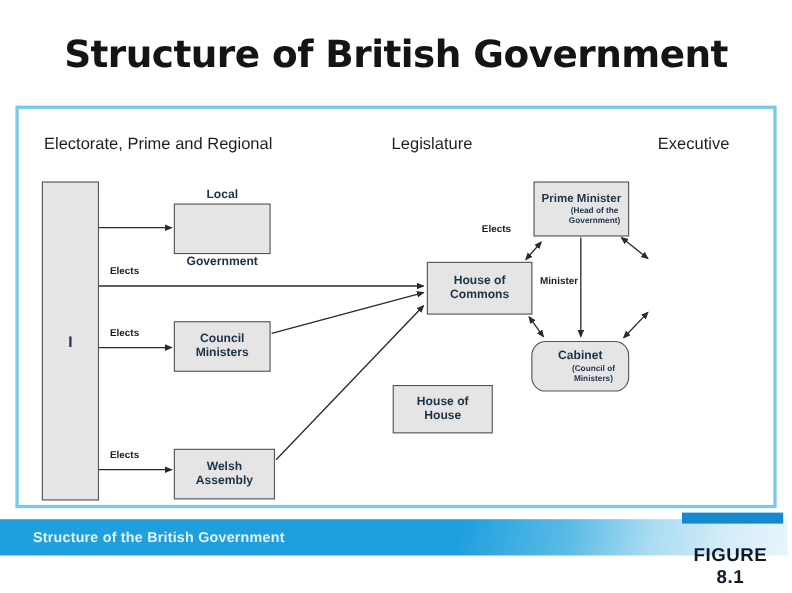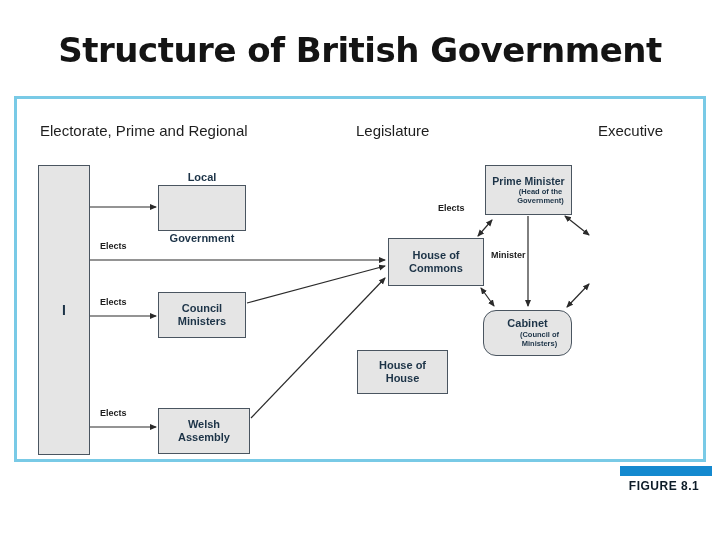--- a/index.html
+++ b/index.html
@@ -60,22 +60,22 @@
   }
   .footer-caption{
     position:absolute;left:30px;top:0;height:33px;line-height:33px;
     font-size:13px;font-weight:700;color:#e3f2fb;letter-spacing:0.2px;
   }
   .figure-strip{
     position:absolute;left:620px;top:466px;width:92px;height:10px;
     background:#1489cf;z-index:4;
   }
   .figure-label{
-    position:absolute;left:616px;top:479px;width:96px;text-align:center;z-index:4;
-    font-size:12px;font-weight:800;color:#0d1c28;letter-spacing:0.5px;
+    position:absolute;left:616px;top:495px;width:96px;text-align:center;z-index:4;
+    font-size:17px;font-weight:800;color:#0d1c28;letter-spacing:0.5px;
     font-family:"Liberation Sans",sans-serif;
   }
 </style>
 </head>
 <body>
 
 <div id="stage">
 
   <div class="slide-title">Structure of British Government</div>
 
@@ -146,16 +146,19 @@
     <span>Cabinet</span>
     <span class="sub">(Council of Ministers)</span>
   </div>
 
   <div class="edge-label" id="lbl-elects-commons">Elects</div>
   <div class="edge-label" id="lbl-elects-scottish">Elects</div>
   <div class="edge-label" id="lbl-elects-welsh">Elects</div>
   <div class="edge-label" id="lbl-elects-pm">Elects</div>
   <div class="edge-label" id="lbl-selects">Minister</div>
 
+  <div class="footer-bar">
+    <div class="footer-caption">Structure of the British Government</div>
+  </div>
   <div class="figure-strip"></div>
   <div class="figure-label">FIGURE 8.1</div>
 
 </div>
 
 </body></html>

